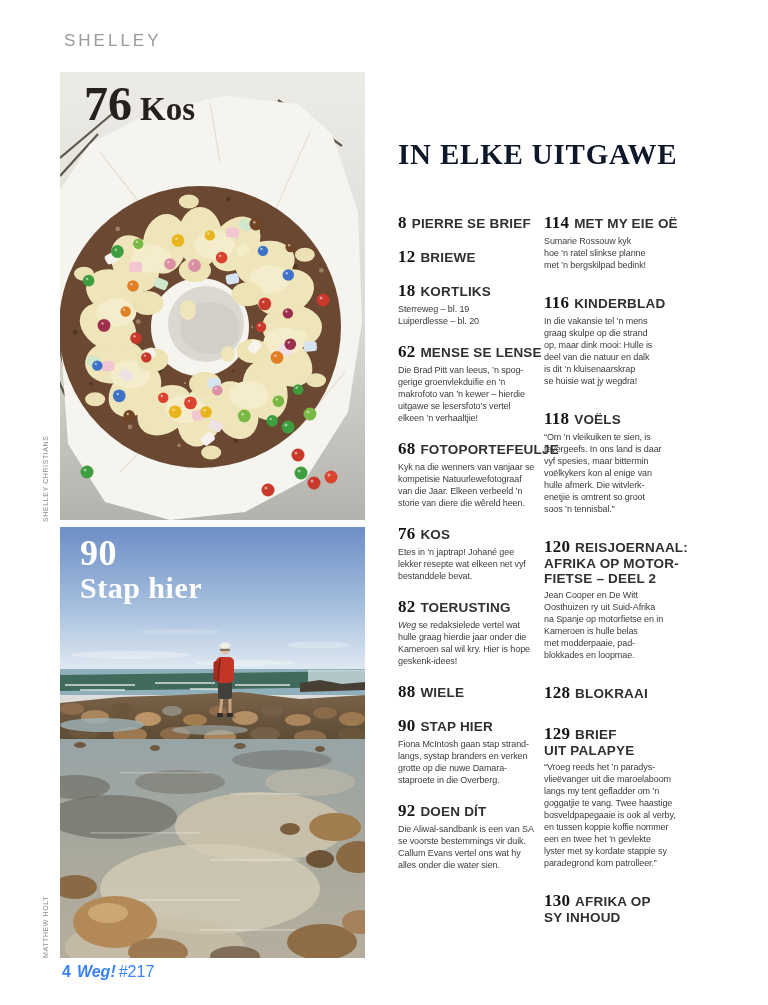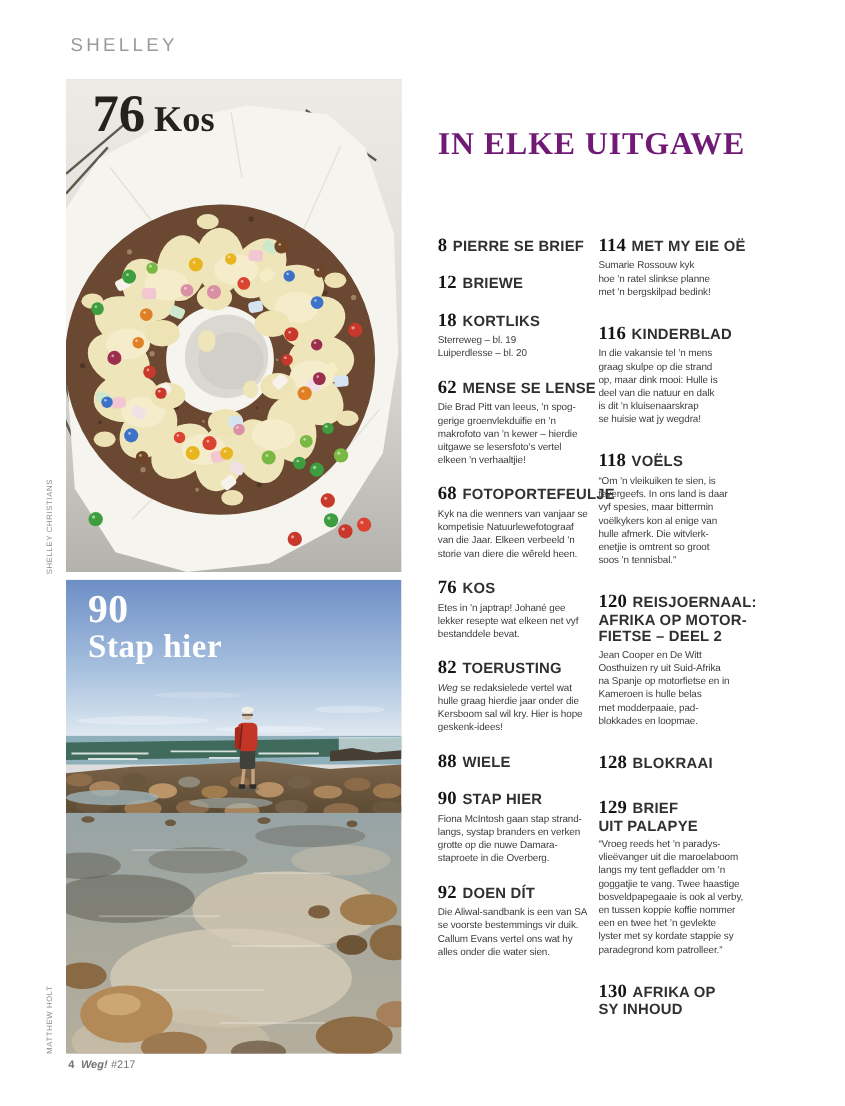--- a/index.html
+++ b/index.html
@@ -6,26 +6,26 @@
   body{
     width:768px;height:1005px;position:relative;overflow:hidden;
     background:#ffffff;font-family:"Liberation Sans", sans-serif;
   }
   
   .inhoud{
     position:absolute;left:64px;top:31px;
     font-size:17px;letter-spacing:3px;color:#9b9b9b;font-weight:400;
   }
   .section-title{
-    position:absolute;left:398px;top:115px;
+    position:absolute;left:398px;top:138px;
     font-family:"Liberation Serif", serif;font-weight:700;
-    font-size:29px;letter-spacing:0.8px;color:#701a75;white-space:nowrap;
+    font-size:29px;letter-spacing:0.8px;color:#0f172a;white-space:nowrap;
   }
   .footer{
-    position:absolute;left:62px;top:963px;font-size:10px;color:#737373;white-space:nowrap;
+    position:absolute;left:62px;top:963px;font-size:16px;color:#3b82f6;white-space:nowrap;
   }
   .footer .fp{font-weight:700;margin-right:6px;}
   .footer .fm{font-weight:700;font-style:italic;margin-right:3px;}
   
   .photo{position:absolute;left:60px;width:305px;overflow:hidden;background:#ddd;}
   #photo-1{top:72px;height:448px;}
   #photo-2{top:527px;height:431px;}
   .photo svg{display:block;}
   .feature-label{
     position:absolute;font-family:"Liberation Serif", serif;font-weight:700;z-index:3;
@@ -469,21 +469,21 @@
         <div class="body-line">Etes in ’n japtrap! Johané gee</div>
         <div class="body-line">lekker resepte wat elkeen net vyf</div>
         <div class="body-line">bestanddele bevat.</div>
       </div>
     </div>
     <div class="entry">
       <div class="entry-heading"><span class="entry-num">82</span><span class="entry-title">TOERUSTING</span></div>
       <div class="entry-body">
         <div class="body-line"><span class="lead-i">Weg</span> se redaksielede vertel wat</div>
         <div class="body-line">hulle graag hierdie jaar onder die</div>
-        <div class="body-line">Kersboom sal wil kry. Hier is hope</div>
+        <div class="body-line">Kameroen sal wil kry. Hier is hope</div>
         <div class="body-line">geskenk-idees!</div>
       </div>
     </div>
     <div class="entry">
       <div class="entry-heading"><span class="entry-num">88</span><span class="entry-title">WIELE</span></div>
     </div>
     <div class="entry">
       <div class="entry-heading"><span class="entry-num">90</span><span class="entry-title">STAP HIER</span></div>
       <div class="entry-body">
         <div class="body-line">Fiona McIntosh gaan stap strand-</div>

